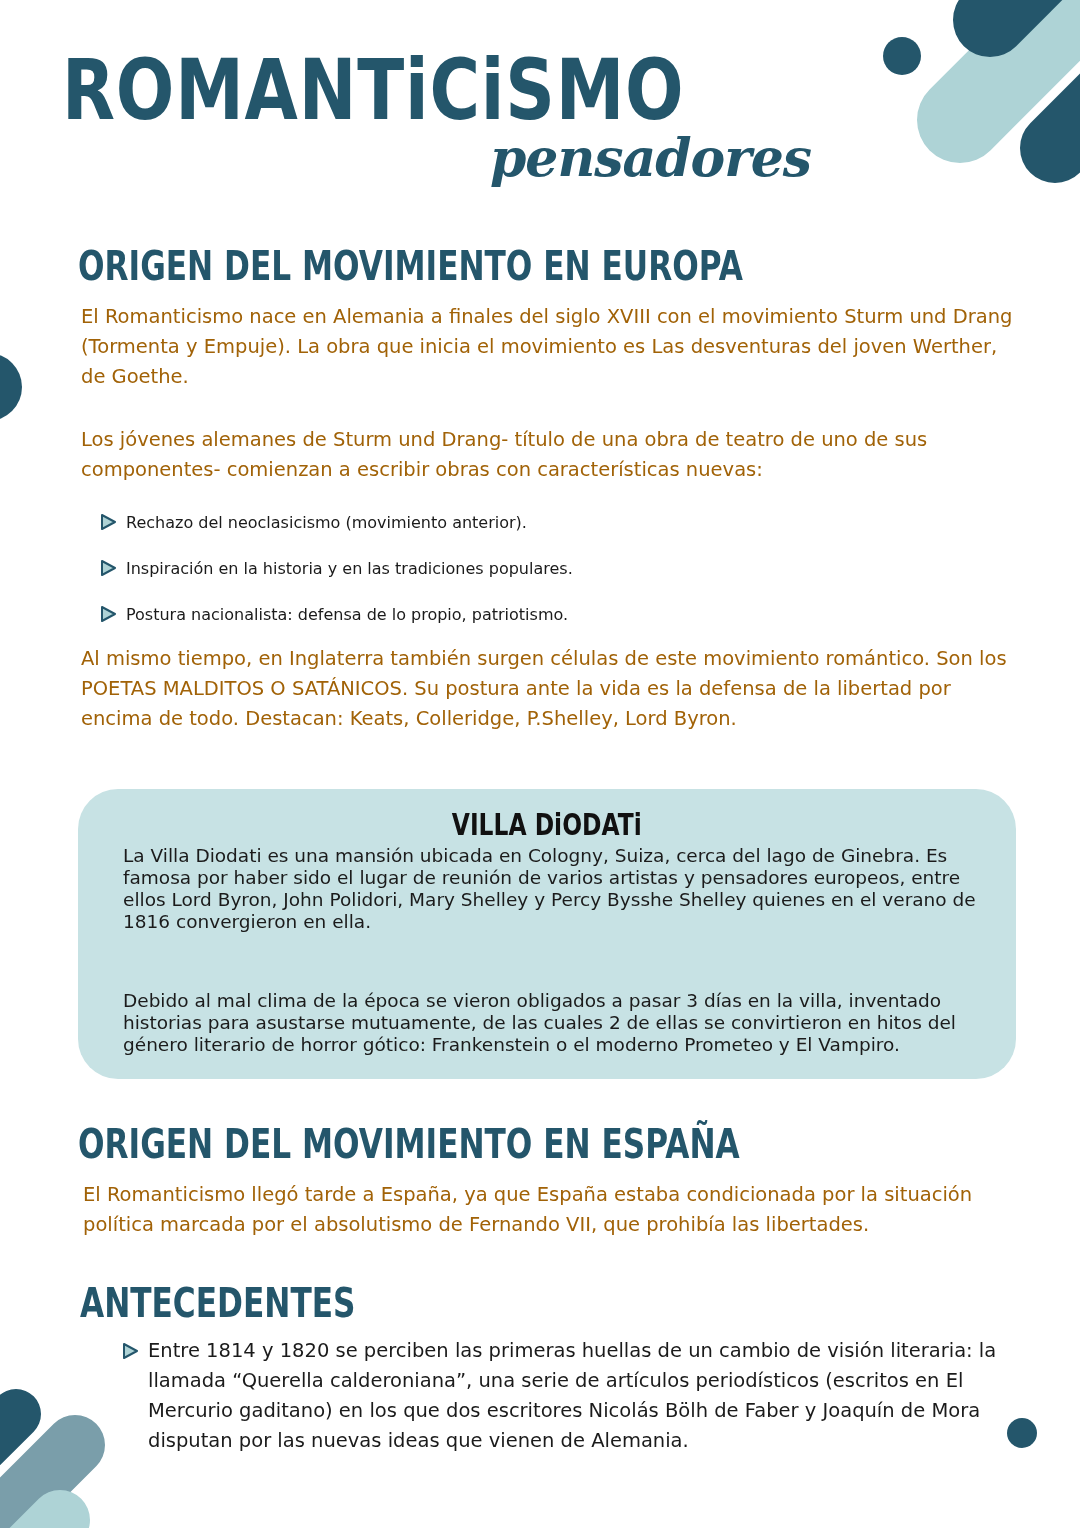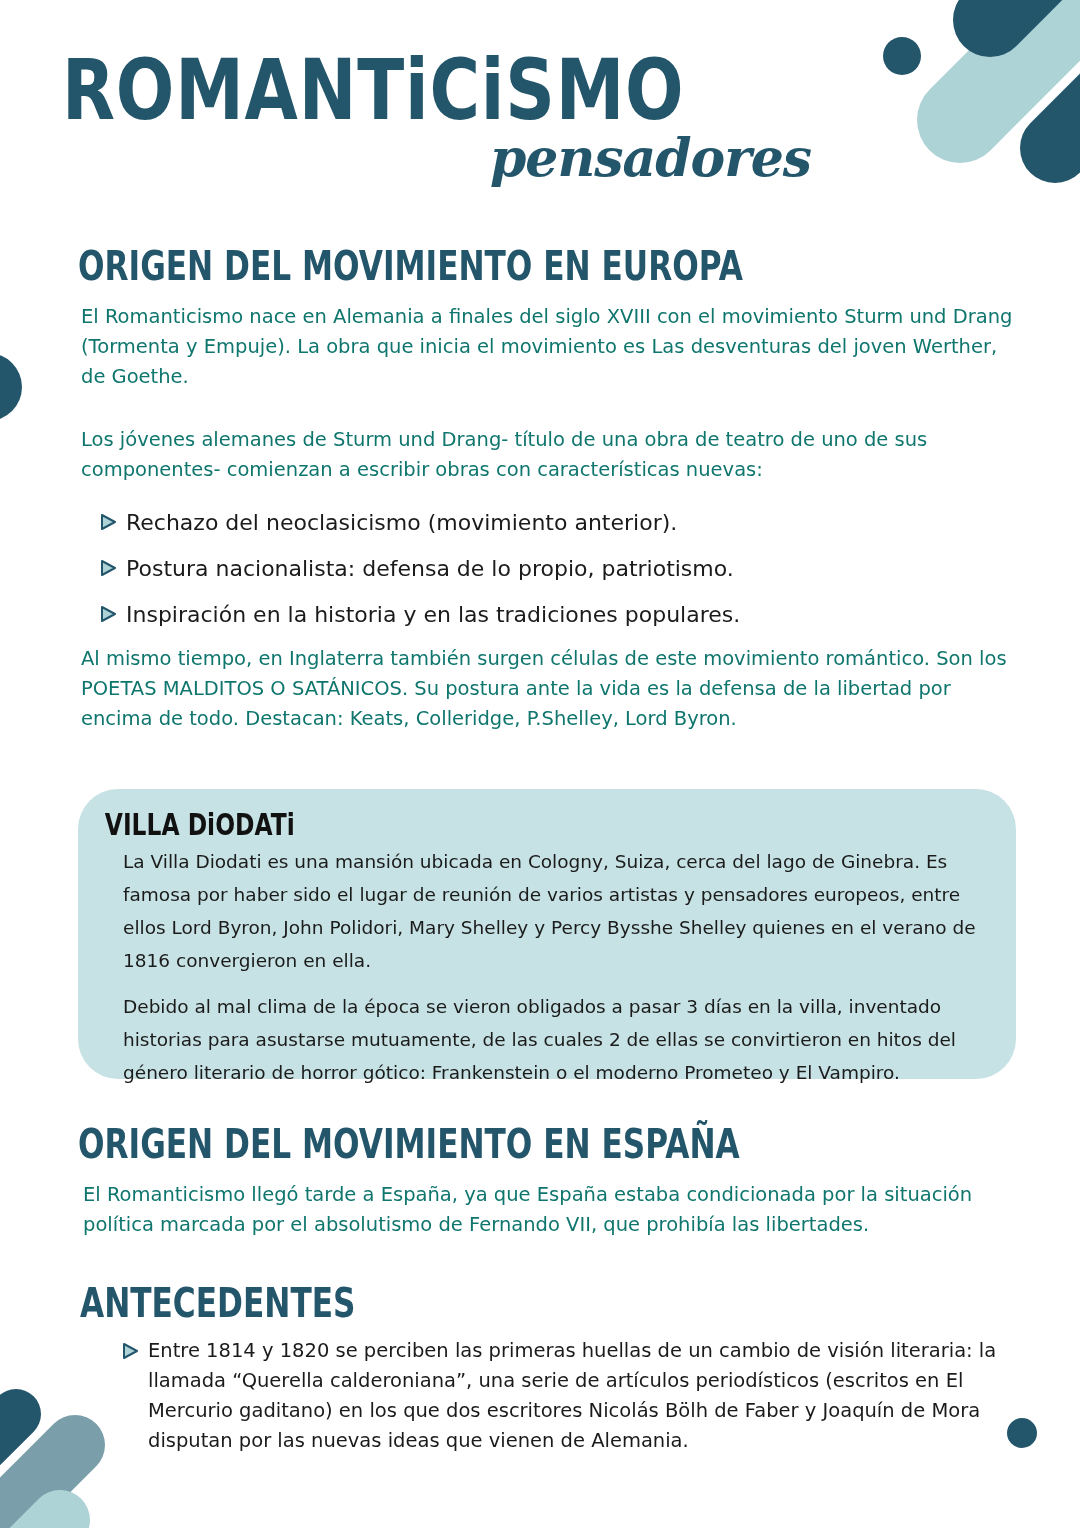--- a/index.html
+++ b/index.html
@@ -21,36 +21,36 @@
     font-size:52px; color:#24566b; line-height:1; letter-spacing:-1px;
   }
   .h2 {
     position:absolute; left:78px;
     font-family:"DejaVu Sans", sans-serif; font-weight:bold;
     font-size:40px; color:#24566b; line-height:1;
     transform:scaleX(0.78); transform-origin:left top;
   }
   .p {
     position:absolute; left:81px; width:940px;
-    font-size:19.5px; line-height:30px; color:#0f766e;
+    font-size:19.5px; line-height:30px; color:#a16207;
     font-family:"DejaVu Sans", sans-serif;
   }
   .bullets { position:absolute; left:98px; top:507px; margin:0; padding:0; list-style:none; }
-  .bullets li { display:flex; align-items:center; height:30px; margin-bottom:16px; font-size:22px; }
+  .bullets li { display:flex; align-items:center; height:30px; margin-bottom:16px; font-size:16px; }
   .arrow { width:20px; height:20px; margin-right:8px; flex:none; }
   .box {
     position:absolute; left:78px; top:789px; width:938px; height:290px;
     background:#c7e2e4; border-radius:40px;
   }
   .box-title {
-    position:absolute; left:0; right:0; top:18px; text-align:left;
+    position:absolute; left:0; right:0; top:18px; text-align:center;
     font-weight:bold; font-size:30px; color:#111;
   }
   .box-title span { display:inline-block; transform:scaleX(0.78); }
-  .box-p { position:absolute; left:45px; width:880px; font-size:18.5px; line-height:33px; color:#1b1b1b; }
+  .box-p { position:absolute; left:45px; width:880px; font-size:18.5px; line-height:22px; color:#1b1b1b; }
   .ante { position:absolute; left:120px; top:1336px; display:flex; }
   .ante .arrow { margin-top:5px; }
   .ante-text { width:850px; font-size:19.5px; line-height:30px; }
 </style>
 </head>
 <body>
 
 <svg class="deco" style="left:860px;top:0" width="220" height="220" viewBox="0 0 220 220">
   <circle cx="42" cy="56" r="19" fill="#24566b"></circle>
   <line x1="100" y1="120" x2="240" y2="-20" stroke="#aed3d6" stroke-width="86" stroke-linecap="round"></line>
@@ -80,27 +80,27 @@
   <li>
     <svg class="arrow" viewBox="0 0 20 20">
         <path d="M4 3 L17 10 L4 17 Z" fill="#aed3d6" stroke="#24566b" stroke-width="2" stroke-linejoin="round"></path>
       </svg>
     <span>Rechazo del neoclasicismo (movimiento anterior).</span>
   </li>
   <li>
     <svg class="arrow" viewBox="0 0 20 20">
         <path d="M4 3 L17 10 L4 17 Z" fill="#aed3d6" stroke="#24566b" stroke-width="2" stroke-linejoin="round"></path>
       </svg>
-    <span>Postura nacionalista: defensa de lo propio, patriotismo.</span>
+    <span>Inspiración en la historia y en las tradiciones populares.</span>
   </li>
   <li>
     <svg class="arrow" viewBox="0 0 20 20">
         <path d="M4 3 L17 10 L4 17 Z" fill="#aed3d6" stroke="#24566b" stroke-width="2" stroke-linejoin="round"></path>
       </svg>
-    <span>Inspiración en la historia y en las tradiciones populares.</span>
+    <span>Postura nacionalista: defensa de lo propio, patriotismo.</span>
   </li>
 </ul>
 
 <div class="p" style="top:644px;width:930px">Al mismo tiempo, en Inglaterra también surgen células de este movimiento romántico. Son los POETAS MALDITOS O SATÁNICOS. Su postura ante la vida es la defensa de la libertad por encima de todo. Destacan: Keats, Colleridge, P.Shelley, Lord Byron.</div>
 
 <div class="box">
   <div class="box-title"><span>VILLA DiODATi</span></div>
   <div class="box-p" style="top:56px">La Villa Diodati es una mansión ubicada en Cologny, Suiza, cerca del lago de Ginebra. Es famosa por haber sido el lugar de reunión de varios artistas y pensadores europeos, entre ellos Lord Byron, John Polidori, Mary Shelley y Percy Bysshe Shelley quienes en el verano de 1816 convergieron en ella.</div>
   <div class="box-p" style="top:201px">Debido al mal clima de la época se vieron obligados a pasar 3 días en la villa, inventado historias para asustarse mutuamente, de las cuales 2 de ellas se convirtieron en hitos del género literario de horror gótico: Frankenstein o el moderno Prometeo y El Vampiro.</div>
 </div>

